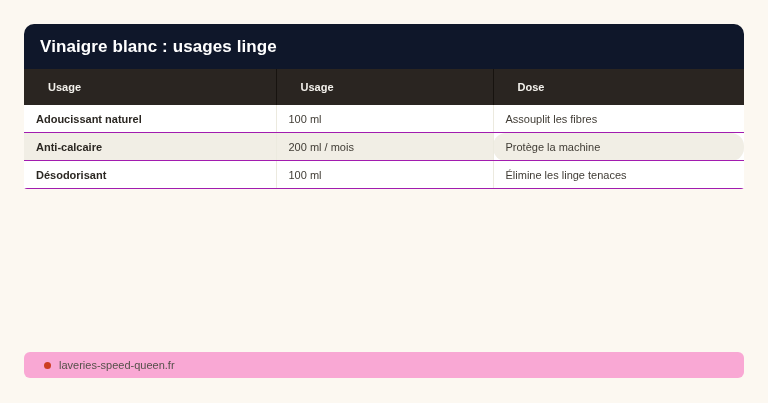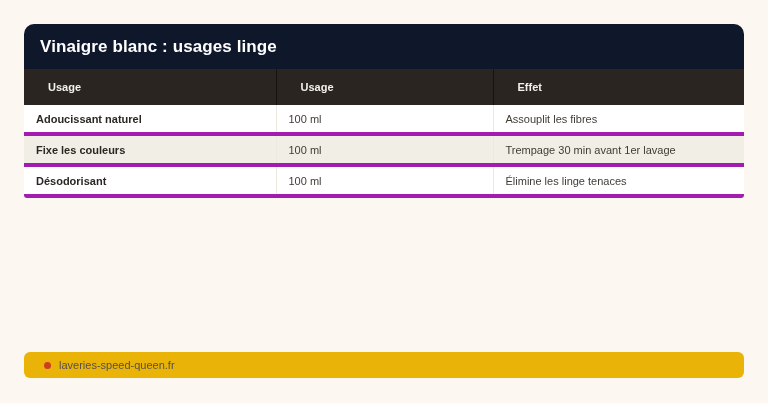--- a/index.html
+++ b/index.html
@@ -54,39 +54,39 @@
     height: 36px;
     padding: 0 24px;
     border-right: 1px solid #17130f;
   }
   table.usage-table thead th:last-child { border-right: none; }
   table.usage-table tbody td {
     font-size: 11px;
     color: #403c35;
     height: 27px;
     padding: 0 12px;
-    border-bottom: 4px solid #a21caf;
+    border-bottom: 1px solid #a21caf;
     border-right: 1px solid #eceadf;
     white-space: nowrap;
     overflow: hidden;
   }
-  table.usage-table tbody td:last-child { border-right: none; }
+  table.usage-table tbody td:last-child { border-right: none; border-radius: 13px; }
   table.usage-table tbody td.usage-cell {
     font-weight: 700;
     color: #2b2722;
   }
   table.usage-table tbody tr:nth-child(even) { background: #f1eee5; }
   table.usage-table tbody tr:nth-child(odd)  { background: #ffffff; }
   .source-footer {
     position: absolute;
     left: 24px;
     top: 352px;
     width: 720px;
     height: 26px;
-    background: #eab308;
+    background: #f9a8d4;
     border-radius: 6px;
     display: flex;
     align-items: center;
     padding-left: 20px;
     box-sizing: border-box;
   }
   .source-dot {
     width: 7px;
     height: 7px;
     border-radius: 50%;
@@ -109,33 +109,33 @@
   <table class="usage-table">
     <colgroup>
       <col class="c-usage">
       <col class="c-dose">
       <col class="c-effet">
     </colgroup>
     <thead>
       <tr>
           <th>Usage</th>
           <th>Usage</th>
-          <th>Effet</th>
+          <th>Dose</th>
         </tr>
     </thead>
     <tbody>
         <tr>
           <td class="usage-cell">Adoucissant naturel</td>
           <td>100 ml</td>
           <td>Assouplit les fibres</td>
         </tr>
         <tr>
-          <td class="usage-cell">Fixe les couleurs</td>
-          <td>100 ml</td>
-          <td>Trempage 30 min avant 1er lavage</td>
+          <td class="usage-cell">Anti-calcaire</td>
+          <td>200 ml / mois</td>
+          <td>Protège la machine</td>
         </tr>
         <tr>
           <td class="usage-cell">Désodorisant</td>
           <td>100 ml</td>
           <td>Élimine les linge tenaces</td>
         </tr>
       </tbody>
   </table>
 </div>
 

